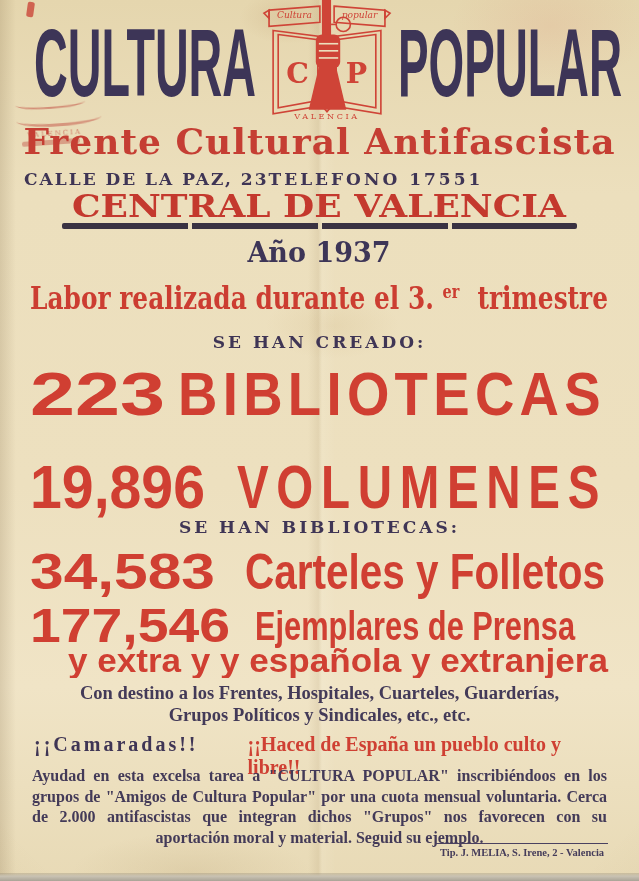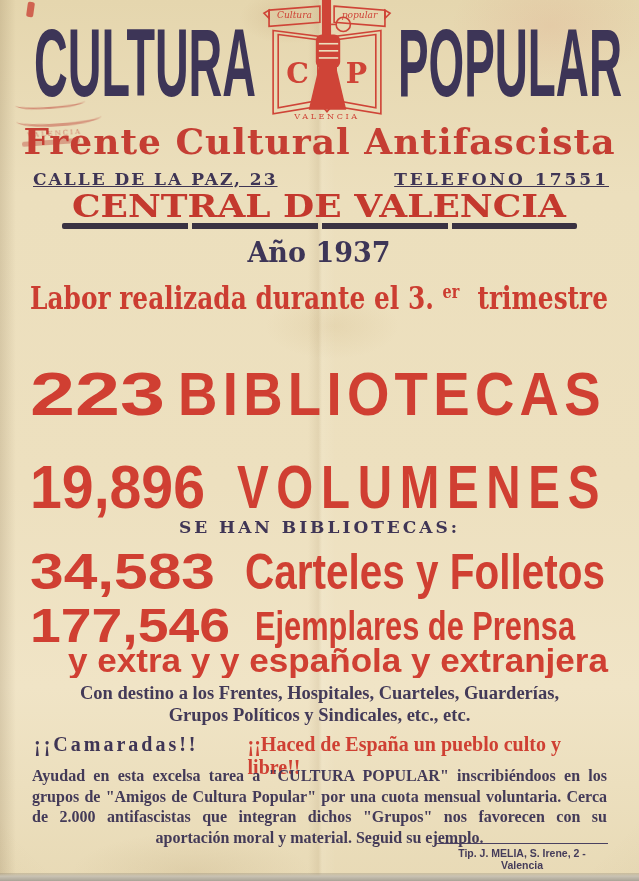--- a/index.html
+++ b/index.html
@@ -29,23 +29,23 @@
   .stamp .squiggle.s2{width:85%;height:12px;border-bottom:3px solid rgba(190,65,55,.45);}
   .stamp-city{font-size:7px;letter-spacing:2px;margin-left:14px;}
   .stamp-bar{width:58px;height:5px;background:rgba(190,65,55,.40);margin:2px 0 0 8px;border-radius:2px;}
 
   .corner-mark{left:27px;top:2px;width:7px;height:15px;background:rgba(200,60,48,.75);border-radius:2px;transform:rotate(8deg);}
 
   .subtitle{left:0;top:120px;width:639px;text-align:center;
     font-family:"DejaVu Serif",serif;font-weight:bold;
     font-size:36px;color:#c53e33;letter-spacing:1px;}
 
-  .address-row{left:0;top:169px;width:639px;display:flex;justify-content:space-between;
-    padding:0 30px 0 33px;box-sizing:border-box;
-    font-family:"DejaVu Serif",serif;font-weight:bold;font-size:17px;color:#3f3555;text-decoration:underline;}
+  .address-row{left:0;top:169px;width:639px;display:flex;justify-content:flex-start;
+    padding:0 30px 0 24px;box-sizing:border-box;
+    font-family:"DejaVu Serif",serif;font-weight:bold;font-size:17px;color:#3f3555;}
   .address-row .addr{letter-spacing:2px;}
   .address-row .tel{letter-spacing:3px;}
 
   .branch-svg{left:0;top:189px;}
   .branch-svg text{font-family:"DejaVu Serif",serif;font-weight:bold;fill:#c4392e;}
 
   .divider{left:62px;top:223px;width:515px;height:6px;border-radius:2px;
     background:repeating-linear-gradient(90deg,#3a3242 0 126px, rgba(58,50,66,0) 126px 130px);}
 
   .year{left:0;top:237px;width:638px;text-align:center;position:absolute;
@@ -71,21 +71,21 @@
     font-family:"Liberation Serif",serif;font-weight:bold;font-size:20px;}
   .camaradas-row .cam{color:#3f3555;letter-spacing:3px;}
   .camaradas-row .slg{color:#cf4033;margin-left:49px;}
 
   .appeal{left:32px;top:766px;width:575px;position:absolute;
     font-family:"Liberation Serif",serif;font-weight:bold;font-size:16px;
     line-height:20.5px;color:#433a58;text-align:justify;text-align-last:center;}
 
   .imprint{left:436px;top:843px;width:172px;position:absolute;
     border-top:1.5px solid #4a4160;padding-top:3px;text-align:center;
-    font-family:Liberation Sans, sans-serif;font-weight:bold;font-size:10.5px;color:#453c5a;}
+    font-family:Liberation Serif, serif;font-weight:bold;font-size:10.5px;color:#453c5a;}
 
   .bottom-edge{left:0;bottom:0;width:639px;height:8px;position:absolute;
     background:linear-gradient(180deg, rgba(90,80,60,.20), #c9c2b2 40%, #a9a396);}
 </style>
 </head>
 <body>
 
 <div class="poster">
 
   <div class="abs corner-mark"></div>
@@ -152,20 +152,21 @@
   <div class="year">Año 1937</div>
 
   <svg class="abs labor-svg" style="left:0;top:276px;" width="639" height="44" viewBox="0 0 639 44">
     <text x="30" y="33" font-size="31" textLength="578" lengthAdjust="spacingAndGlyphs">
       <tspan>Labor realizada durante el 3.</tspan>
       <tspan dy="-11" font-size="18">er</tspan>
       <tspan dy="11" dx="12">trimestre</tspan>
     </text>
   </svg>
 
+  <div class="small-heading" style="top:332px;">SE HAN CREADO:</div>
 
   <svg class="abs stat-svg" style="left:0;top:357px;" width="639" height="72" viewBox="0 0 639 72">
     <text class="sans" x="30" y="58" font-size="62" textLength="135" lengthAdjust="spacingAndGlyphs">223</text>
     <text class="sans ls6" x="178" y="58" font-size="62" textLength="428" lengthAdjust="spacingAndGlyphs">BIBLIOTECAS</text>
   </svg>
 
 
   <svg class="abs stat-svg" style="left:0;top:450px;" width="639" height="72" viewBox="0 0 639 72">
     <text class="sans" x="30" y="58" font-size="62" textLength="175" lengthAdjust="spacingAndGlyphs">19,896</text>
     <text class="sans ls10" x="237" y="58" font-size="62" textLength="370" lengthAdjust="spacingAndGlyphs">VOLUMENES</text>

